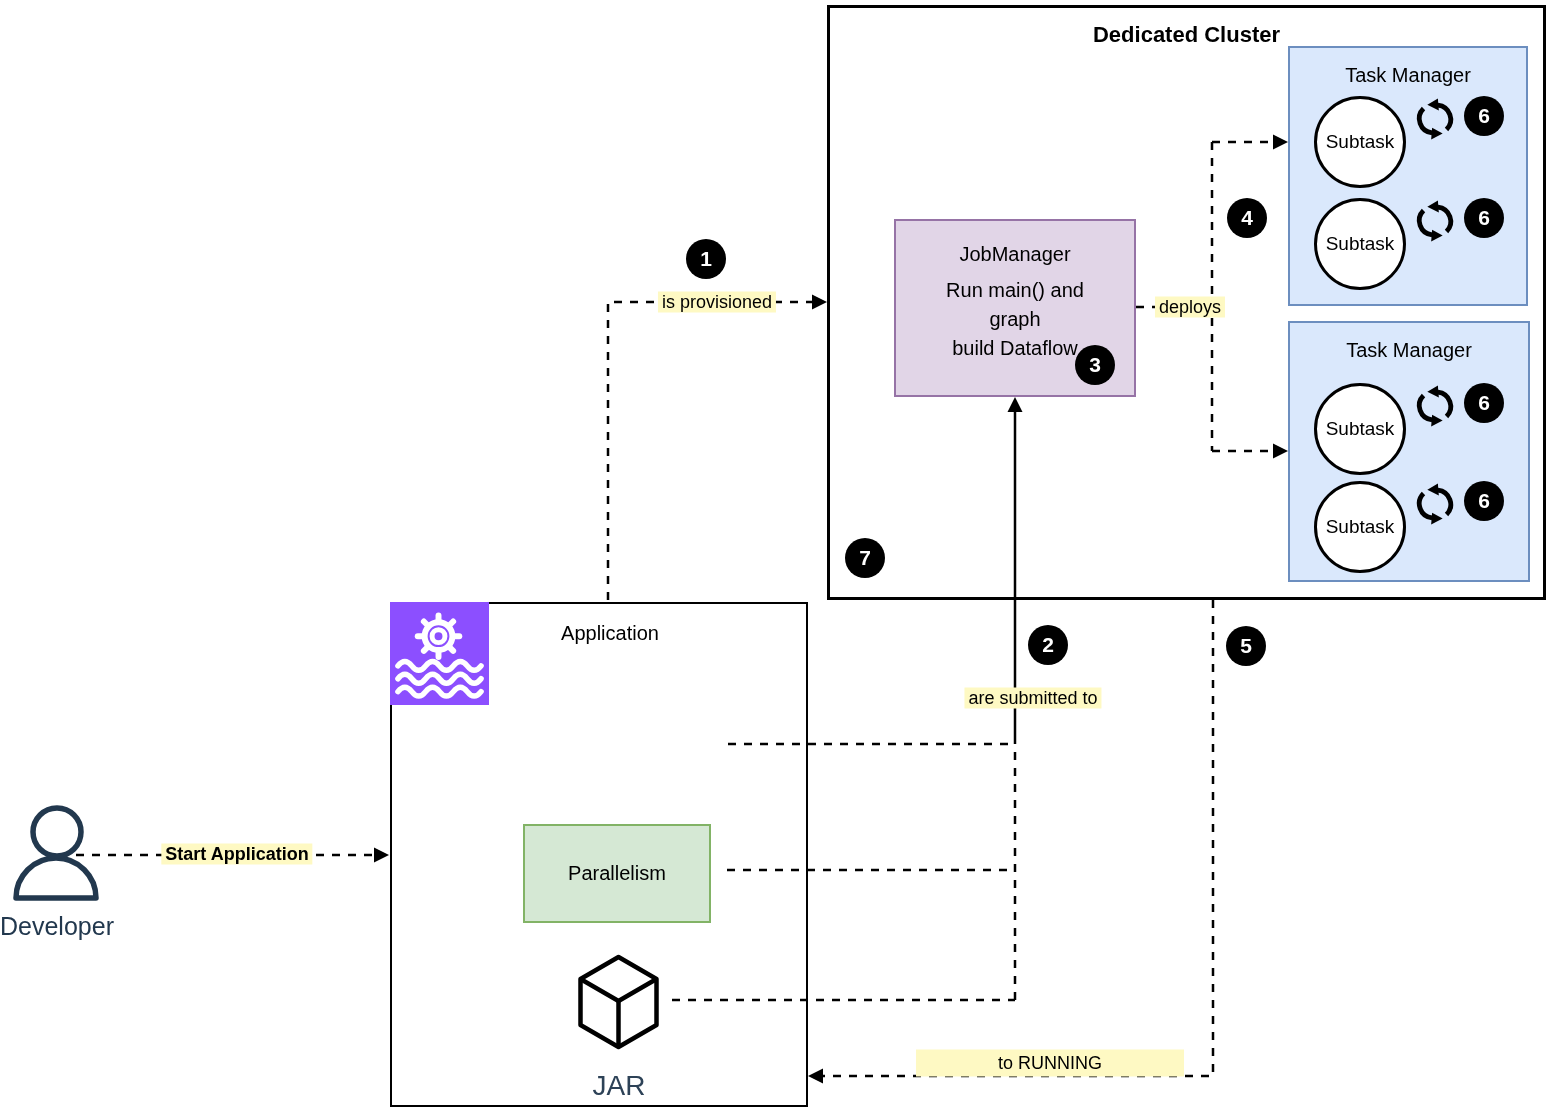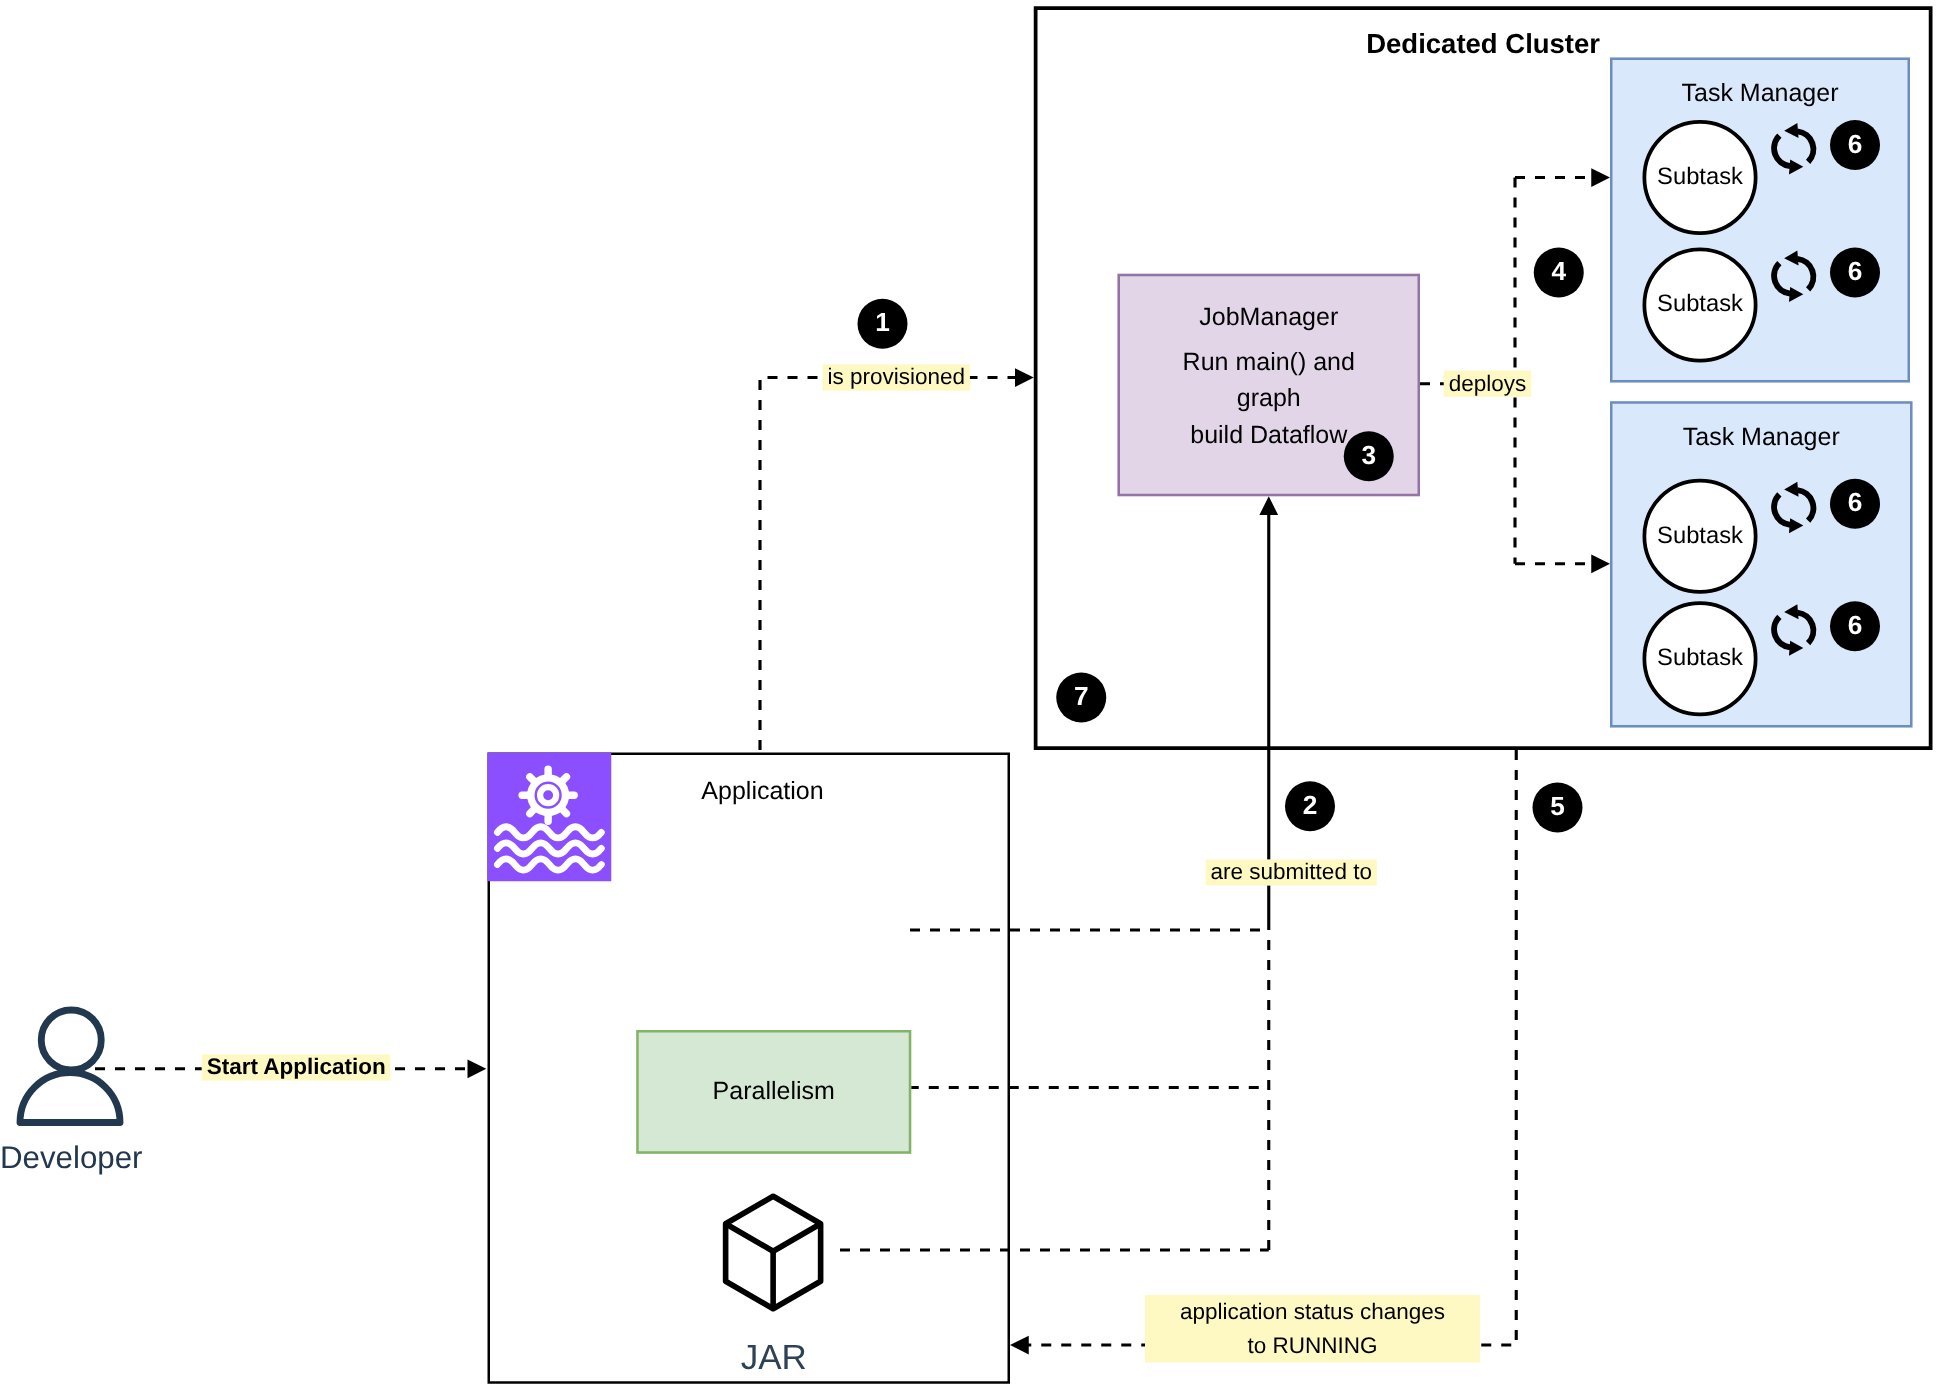--- a/index.html
+++ b/index.html
@@ -46,21 +46,21 @@
   .app-title { position:absolute; left:22px; right:0; top:18px; text-align:center; font-weight:normal; font-size:20px; }
   .flink-icon { position:absolute; left:-2px; top:-2px; width:99px; height:103px; background:#8C4FFF; }
 
   .runtime {
     position:absolute; left:117px; top:93px; width:221px; height:100px;
     background:#FFF2CC; border:2px solid #D6B656; box-sizing:border-box;
     display:flex; flex-direction:column; align-items:center; justify-content:center;
     font-size:20px; line-height:29px;
   }
   .parallelism {
-    position:absolute; left:117px; top:220px; width:220px; height:99px;
+    position:absolute; left:131px; top:220px; width:188px; height:99px;
     background:#D5E8D4; border:2px solid #82B366; box-sizing:border-box;
     display:flex; align-items:center; justify-content:center; font-size:20px;
   }
   .jar-cube { position:absolute; left:184px; top:349px; width:85px; height:98px; }
   .jar-label { position:absolute; left:142px; top:466px; width:170px; text-align:center; font-size:28px; color:#2D4257; }
 
   .developer-icon { position:absolute; left:8px; top:801px; width:96px; height:102px; }
   .developer-label { position:absolute; left:0px; top:912px; width:112px; text-align:center; font-size:25px; color:#22384E; }
 
   .edge-label {
@@ -222,21 +222,20 @@
     <path d="M 8 97 A 40 40 0 0 1 88 97 Z" stroke="#22384E" stroke-width="5.5" fill="#fff" stroke-linejoin="round"></path>
     <circle cx="49" cy="31" r="24" stroke="#22384E" stroke-width="5.5" fill="#fff"></circle>
   </svg>
   <div class="developer-label">Developer</div>
 
   <div class="edge-label bold" style="left:237px; top:854px;">Start Application</div>
   <div class="edge-label" style="left:717px; top:302px;">is provisioned</div>
   <div class="edge-label" style="left:1017px; top:698px;margin-left:16px;">are submitted to</div>
   <div class="edge-label" style="left:1190px; top:307px;">deploys</div>
   <div class="edge-label multiline" style="left:1050px; top:1063px;">
-    <div>application status changes</div>
     <div>to RUNNING</div>
   </div>
 
   <div class="badge" style="left:686px; top:239px;">1</div>
   <div class="badge" style="left:1028px; top:625px;">2</div>
   <div class="badge" style="left:1227px; top:198px;">4</div>
   <div class="badge" style="left:1226px; top:626px;">5</div>
   <div class="badge" style="left:845px; top:538px;">7</div>
 
 </div>

